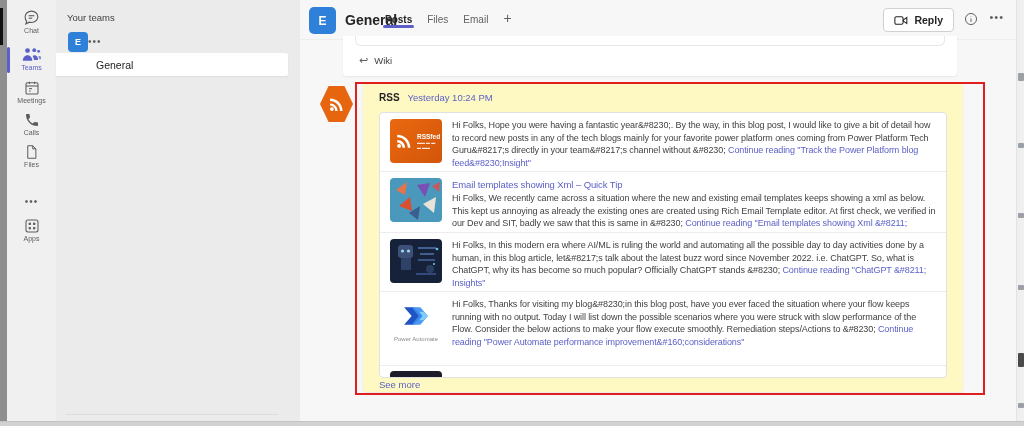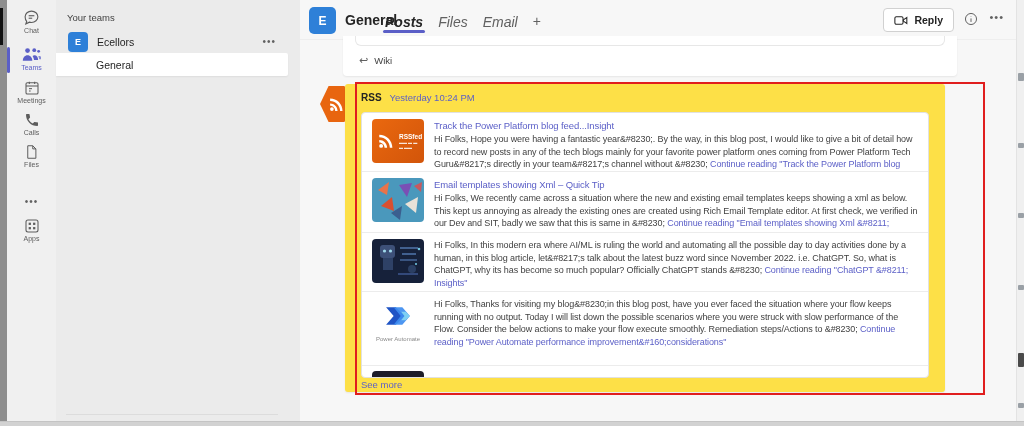--- a/index.html
+++ b/index.html
@@ -32,38 +32,38 @@
   .channel-row { position:absolute; left:0; top:53px; width:232px; height:23px; background:#fff; border-radius:0 2px 2px 0; display:flex; align-items:center; cursor:pointer; box-shadow:0 1px 2px rgba(0,0,0,.06); }
   .channel-name { margin-left:40px; font-size:10.5px; color:#242424; }
   .teams-col .bottom-divider { position:absolute; left:10px; top:414px; width:212px; height:1px; background:#dcdcdc; }
 
   
   .main { position:absolute; left:300px; top:0; width:716px; height:421px; background:#f7f7f7; }
   .main-header { position:absolute; left:0; top:0; width:716px; height:40px; border-bottom:1px solid #eeeeee; }
   .chan-avatar { position:absolute; left:9px; top:7px; width:27px; height:27px; border-radius:5px; background:#2e80d8; color:#fff; font-weight:bold; font-size:12px; display:flex; align-items:center; justify-content:center; }
   .chan-title { position:absolute; left:45px; top:12px; font-size:14px; font-weight:bold; color:#242424; }
   .tabs { position:absolute; left:85px; top:14px; display:flex; gap:15px; align-items:center; }
-  .tab { font-size:14px; color:#616161; cursor:pointer; position:relative; padding-bottom:3px;font-style:italic; }
+  .tab { font-size:10px; color:#616161; cursor:pointer; position:relative; padding-bottom:3px; }
   .tab.active { color:#242424; font-weight:bold; }
   .tab.active::after { content:""; position:absolute; left:-2px; right:-2px; bottom:0; height:3px; border-radius:2px; background:#5b5fc7; }
   .tab-add { font-size:14px; color:#616161; cursor:pointer; margin-top:-6px; }
   .meet-btn { position:absolute; right:62px; top:8px; height:24px; padding:0 10px; background:#fff; border:1px solid #d1d1d1; border-radius:4px; display:flex; align-items:center; gap:6px; font-size:10.5px; font-weight:bold; color:#242424; cursor:pointer; }
   .info-btn { position:absolute; right:38px; top:12px; color:#616161; cursor:pointer; }
   .more-btn { position:absolute; right:12px; top:11px; color:#616161; font-size:11px; letter-spacing:1px; cursor:pointer; }
 
   
   .prev-card { position:absolute; left:43px; top:36px; width:614px; height:40px; background:#fff; border-radius:0 0 4px 4px; box-shadow:0 1px 2px rgba(0,0,0,.07); }
   .prev-bubble { position:absolute; left:12px; right:12px; top:0; height:10px; border:1px solid #e7e7e7; border-top:none; border-radius:0 0 6px 6px; }
   .reply-row { position:absolute; left:16px; top:18px; display:flex; align-items:center; gap:6px; font-size:9.5px; color:#424242; cursor:pointer; }
   .reply-row .arr { font-size:11px; color:#616161; }
 
   
   .rss-hex { position:absolute; left:20px; top:86px; width:33px; height:36px; background:#e8650f; clip-path:polygon(26% 0%,74% 0%,100% 50%,74% 100%,26% 100%,0% 50%); display:flex; align-items:center; justify-content:center; }
   .red-box { position:absolute; left:55px; top:82px; width:630px; height:313px; border:2px solid #e01e1e; z-index:5; pointer-events:none; }
-  .rss-card { position:absolute; left:45px; top:84px; width:600px; height:308px; background:#fde047; border-radius:3px; box-shadow:0 1px 2px rgba(0,0,0,.07); }
+  .rss-card { position:absolute; left:63px; top:84px; width:600px; height:308px; background:#fef9c3; border-radius:3px; box-shadow:0 1px 2px rgba(0,0,0,.07); }
   .rss-head { position:absolute; left:16px; top:8px; display:flex; gap:8px; align-items:baseline; }
   .rss-name { font-size:10px; font-weight:bold; color:#242424; }
   .rss-time { font-size:9.5px; color:#5b5fc7; cursor:pointer; }
 
   .feed-card { position:absolute; left:16px; top:28px; width:568px; height:266px; border:1px solid #e1e1e1; border-radius:4px; background:#fff; overflow:hidden; }
   .feed-row { display:flex; gap:10px; padding:6px 10px; overflow:hidden; }
   .feed-row + .feed-row { border-top:1px solid #ececec; }
   .feed-row.r1 { height:58px; } .feed-row.r2 { height:61px; } .feed-row.r3 { height:59px; } .feed-row.r4 { height:74px; }
   .thumb { width:52px; flex:0 0 52px; }
   .thumb .img { width:52px; height:44px; border-radius:4px; overflow:hidden; position:relative; }
@@ -152,21 +152,20 @@
           <rect x="13.6" y="13.6" width="3.4" height="3.4" fill="#5d5d5d" stroke="none"></rect>
         </svg>
       <span class="lbl">Apps</span>
     </div>
   </div>
 
   <div class="teams-col">
     <div class="col-title">Your teams</div>
     <div class="team-row">
       <div class="team-avatar">E</div>
-      <div class="team-name">Ecellors</div>
       <div class="team-more">•••</div>
     </div>
     <div class="channel-row">
       <div class="channel-name">General</div>
     </div>
     <div class="bottom-divider"></div>
   </div>
 
   <div class="main">
 
@@ -228,21 +227,20 @@
                   <path d="M3 10.5v3.4c3.9 0 7.1 3.2 7.1 7.1h3.4C13.5 15.2 8.8 10.5 3 10.5z"></path>
                   <path d="M3 3.5v3.4c7.7 0 14.1 6.4 14.1 14.1h3.4C20.5 11.3 12.7 3.5 3 3.5z"></path>
                 </svg>
               <div class="rssfed-txt">
                 <div class="t1">RSSfed</div>
                 <div class="t2">▬▬ ▬ ▬<br>▬ ▬▬</div>
               </div>
             </div>
           </div>
           <div class="ptxt">
-            <div class="ptitle">Track the Power Platform blog feed...Insight</div>
             <span>Hi Folks, Hope you were having a fantastic year&amp;#8230;. By the way, in this blog post, I would like to give a bit of detail how to record new posts in any of the tech blogs mainly for your favorite power platform ones coming from Power Platform Tech Guru&amp;#8217;s directly in your team&amp;#8217;s channel without &amp;#8230; </span><span class="plink">Continue reading "Track the Power Platform blog feed&amp;#8230;Insight"</span>
           </div>
         </div>
 
         <div class="feed-row r2">
           <div class="thumb">
             <div class="img">
               <svg width="52" height="44" viewBox="0 0 52 44">
                   <rect width="52" height="44" fill="#4a98bc"></rect>
                   <polygon points="6,12 17,4 15,17" fill="#e8734a"></polygon>

